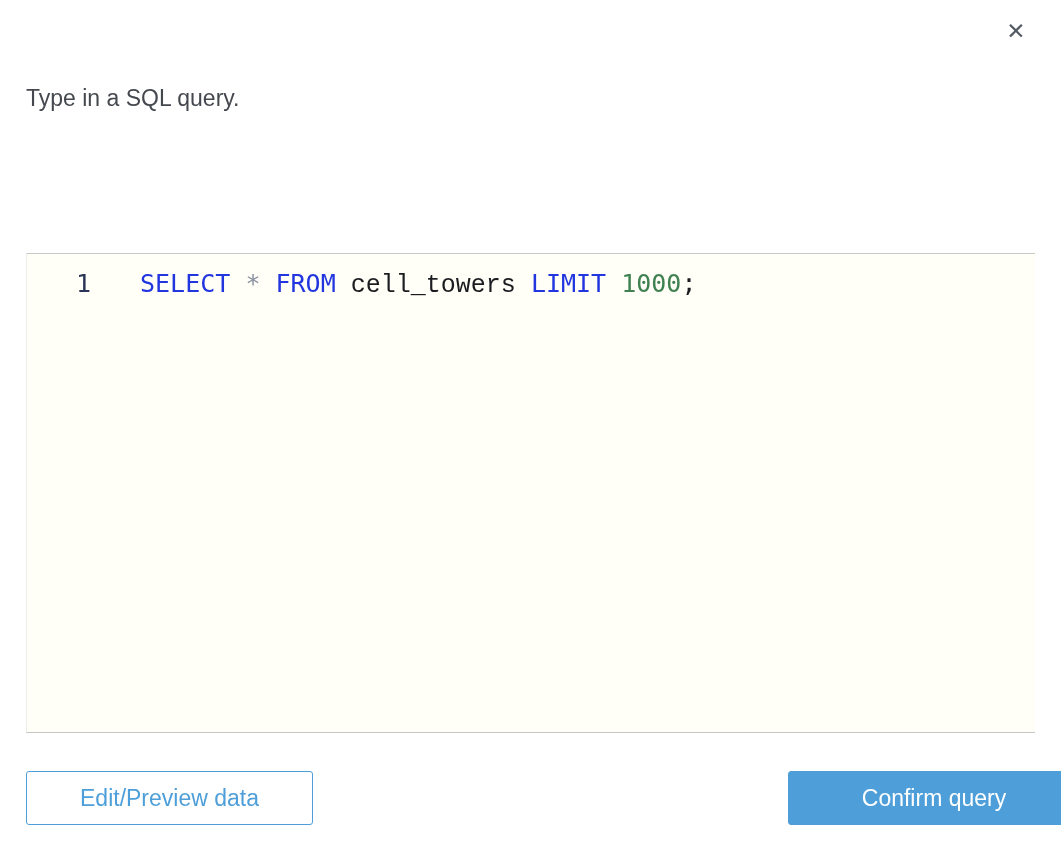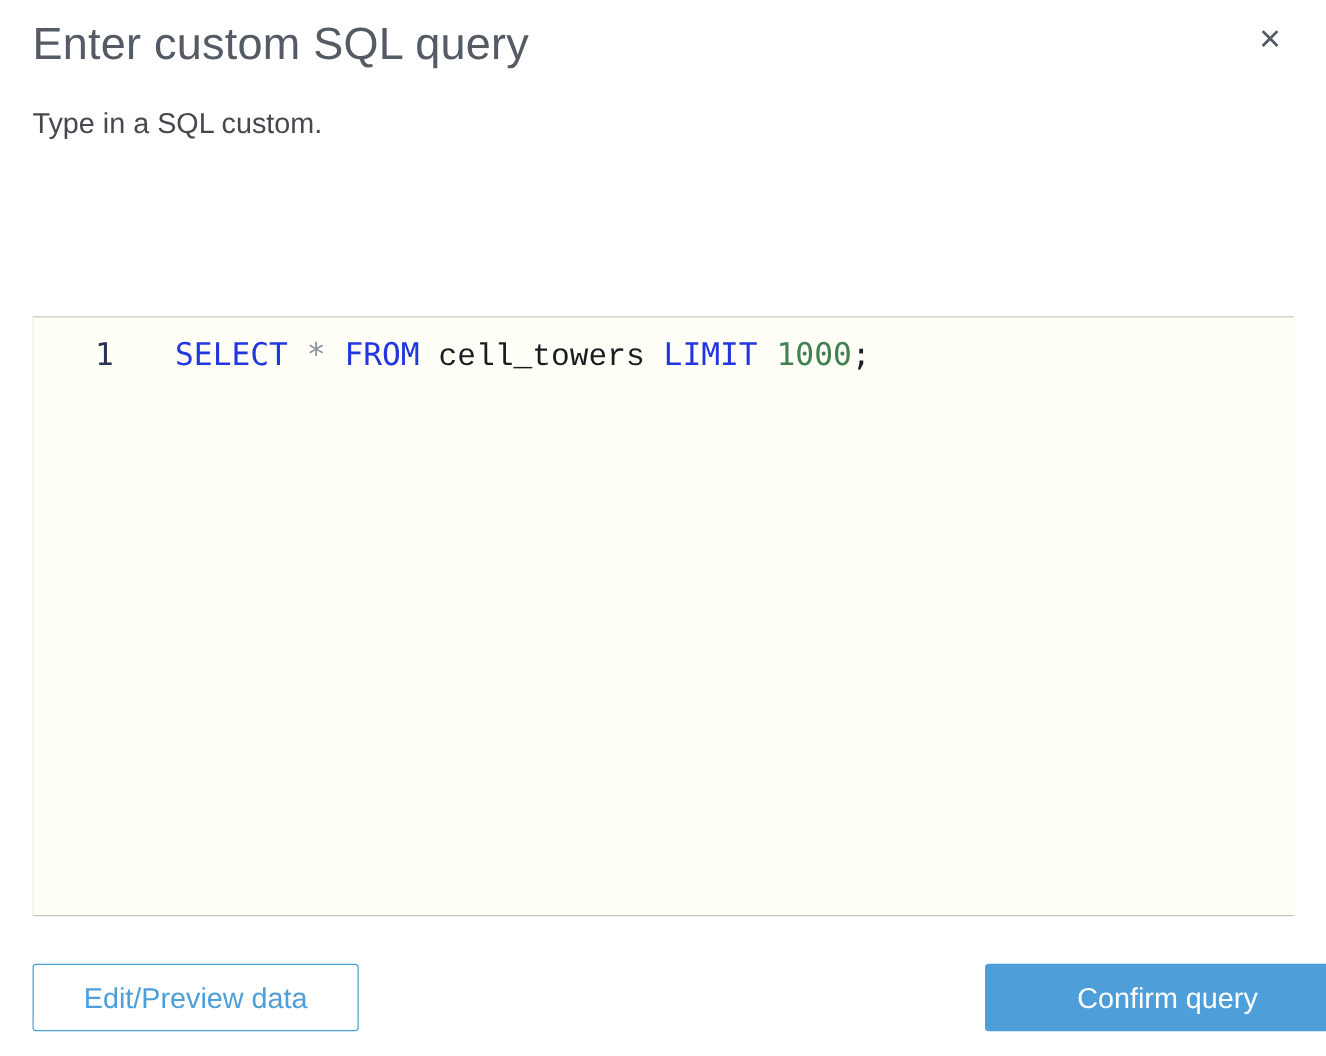--- a/index.html
+++ b/index.html
@@ -72,42 +72,41 @@
   .tok-punctuation { color: var(--identifier, #1A1C20); }
   .tok-plain       { color: var(--identifier, #1A1C20); }
 
   .btn {
     position: absolute; top: 771px; height: 54px;
     border-radius: 3px; font-size: 23px;
     font-family: "Liberation Sans", sans-serif;
     cursor: pointer;
   }
   .btn-secondary {
-    left: 26px; width: 261px;
+    left: 26px; width: 287px;
     background: #ffffff;
     border: 1px solid var(--accent_blue, #4E9FD9);
     color: var(--accent_blue, #4E9FD9);
   }
   .btn-primary {
     left: 788px; width: 292px;
     background: var(--accent_blue, #4E9FD9);
     border: 1px solid var(--accent_blue, #4E9FD9);
     color: #ffffff;
   }
 </style>
 </head>
 <body>
 
 <div class="modal">
 
-  <h1 class="dialog-title">Enter custom SQL query</h1>
 
   <button class="close-btn">✕</button>
 
-  <p class="dialog-subtitle">Type in a SQL custom.</p>
+  <p class="dialog-subtitle">Type in a SQL query.</p>
 
 
   <div class="sql-editor">
     <div class="code-row">
       <div class="gutter">1</div>
       <div class="code-line"><span class="tok-keyword">SELECT</span><span class="tok-plain"> </span><span class="tok-operator">*</span><span class="tok-plain"> </span><span class="tok-keyword">FROM</span><span class="tok-plain"> </span><span class="tok-identifier">cell_towers</span><span class="tok-plain"> </span><span class="tok-keyword">LIMIT</span><span class="tok-plain"> </span><span class="tok-number">1000</span><span class="tok-punctuation">;</span></div>
     </div>
   </div>
 
   <button class="btn btn-secondary">Edit/Preview data</button>

